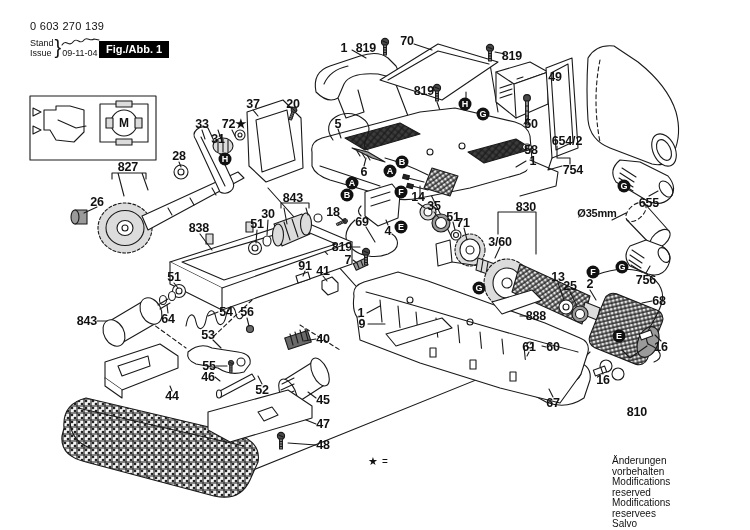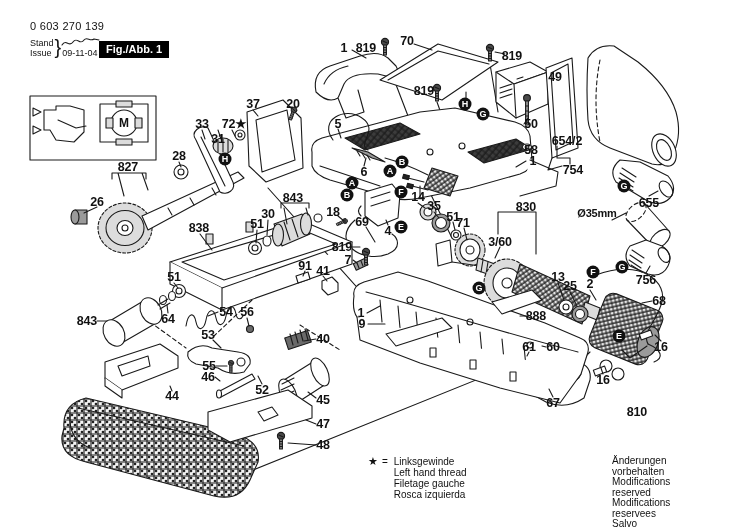--- a/index.html
+++ b/index.html
@@ -437,26 +437,20 @@
       <span class="mk" style="left: 465px; top: 104px;">H</span>
       <span class="mk" style="left: 225px; top: 159px;">H</span>
       <span class="mk" style="left: 479px; top: 288px;">G</span>
       <span class="mk" style="left: 624px; top: 186px;">G</span>
       <span class="mk" style="left: 622px; top: 267px;">G</span>
     </div>
 
   <div id="legend">
     <span class="sym">★</span>
     <span class="eq">=</span>
-    <span>
-      <div>Linksgewinde</div>
-      <div>Left hand thread</div>
-      <div>Filetage gauche</div>
-      <div>Rosca izquierda</div>
-    </span>
   </div>
 
   <div id="notes">
     <div>Änderungen vorbehalten</div>
     <div>Modifications reserved</div>
     <div>Modifications reservees</div>
     <div>Salvo modificaciones</div>
   </div>
 
 </div>

